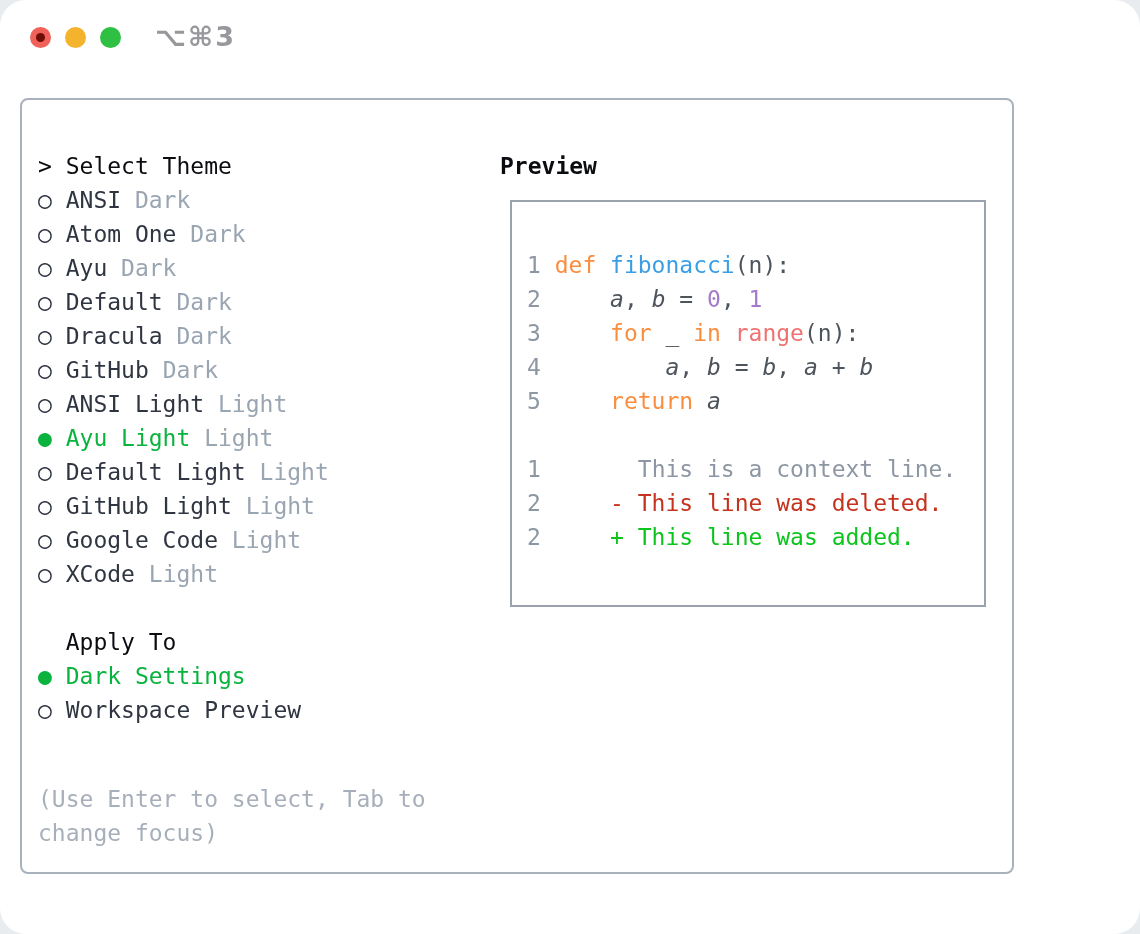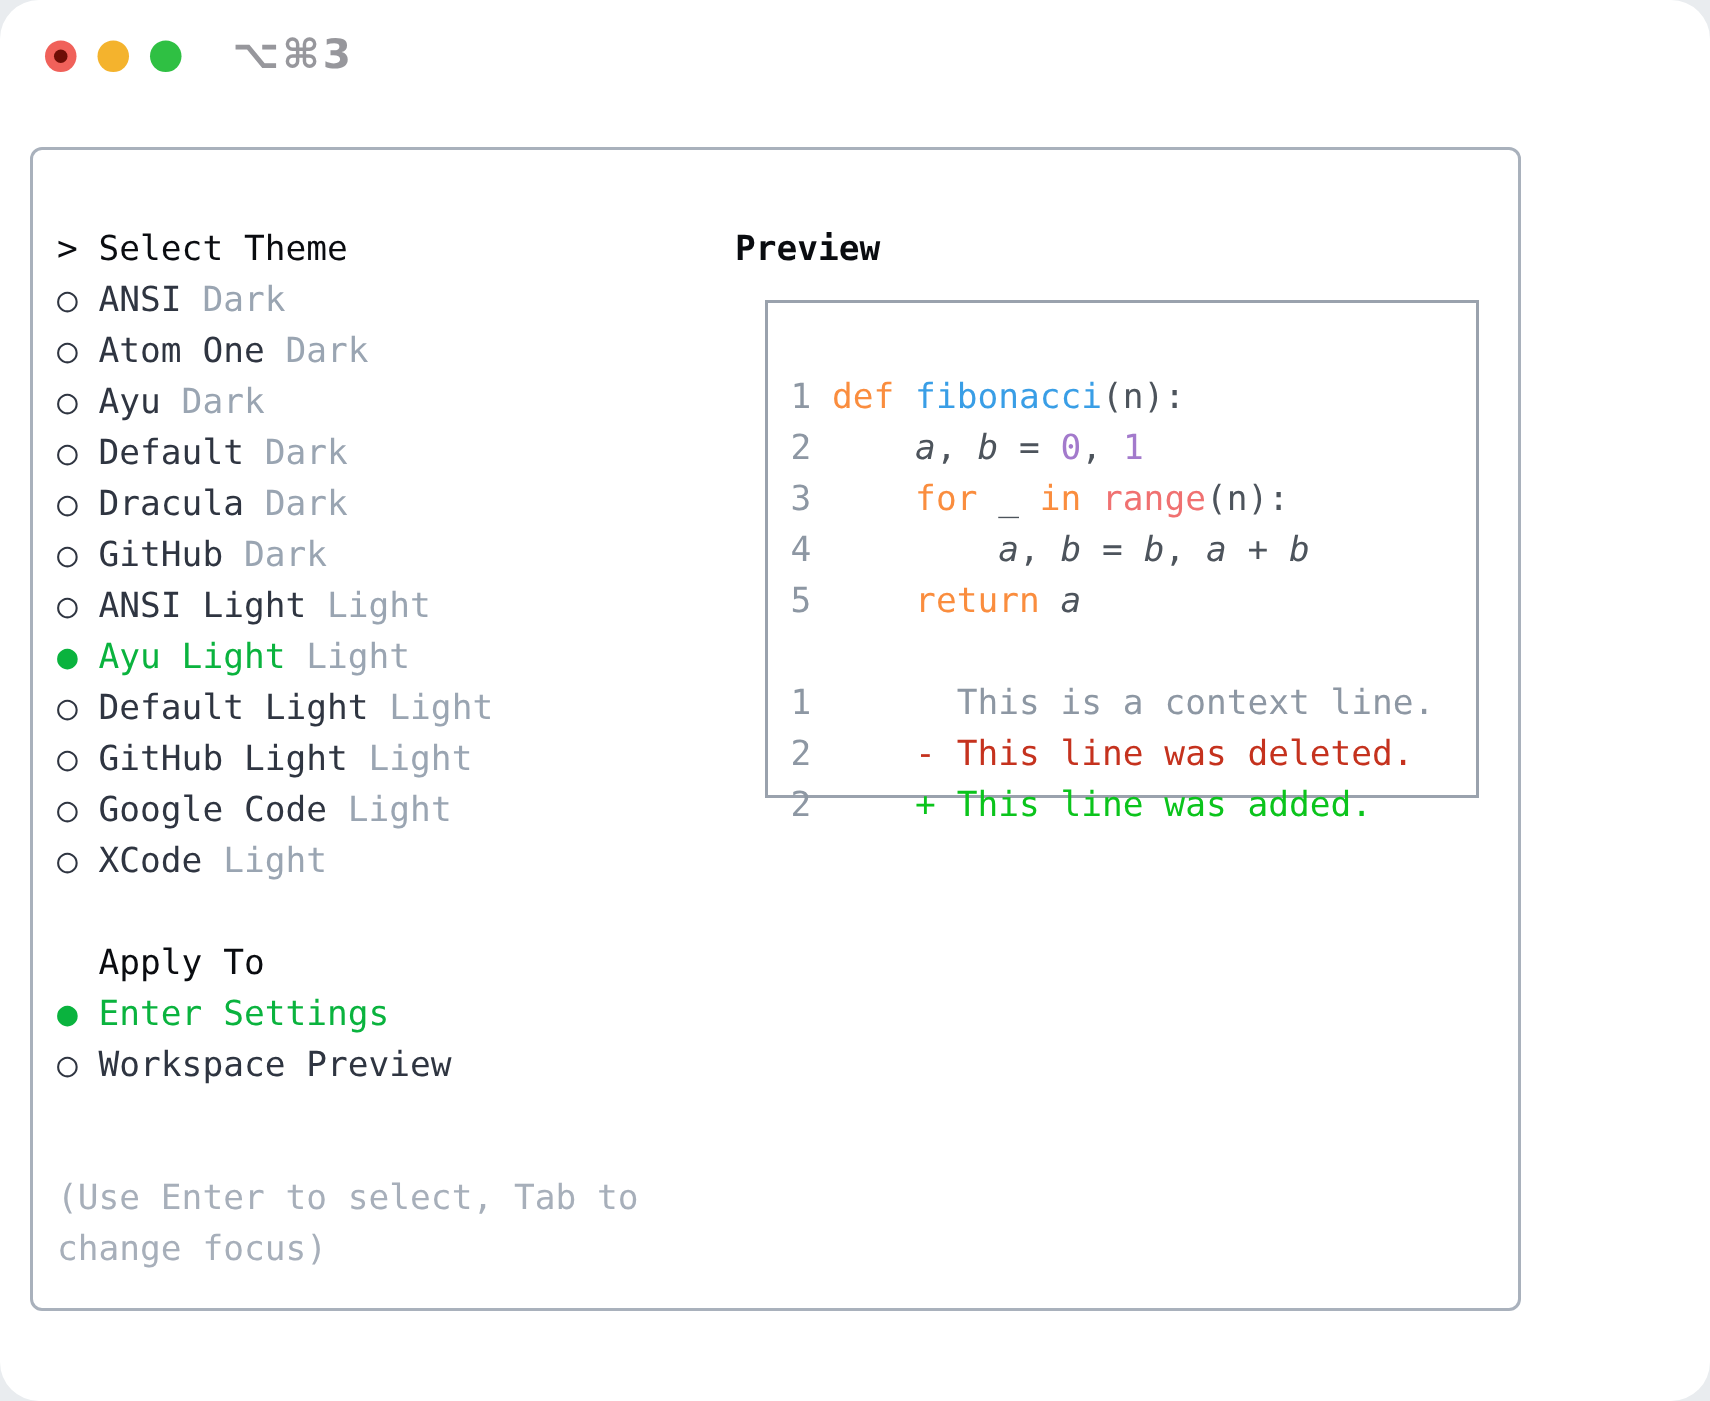--- a/index.html
+++ b/index.html
@@ -20,22 +20,22 @@
          border:2px solid var(--panel_border);border-radius:8px;background:#ffffff;}
   .mono{font:23px/34px "DejaVu Sans Mono",monospace;color:var(--primary);white-space:pre;}
   #theme-list{position:absolute;left:16px;top:49px;}
   #apply-list{position:absolute;left:16px;top:525px;}
   #help-text{position:absolute;left:16px;top:661px;color:var(--help);margin-top:21px;}
   .mk{display:inline-block;width:2ch;white-space:pre;color:var(--primary);}
   .row.hdr,.row.hdr .mk{font-weight:normal;color:var(--header);}
   .row.sel .mk,.row.sel .nm{color:var(--selected);}
   .vr{color:var(--muted);}
   
-  .preview-label{position:absolute;left:468px;top:49px;font-weight:bold;color:var(--header);}
-  .preview-box{position:absolute;left:488px;top:100px;width:476px;height:332px;box-sizing:border-box;
+  .preview-label{position:absolute;left:478px;top:49px;font-weight:bold;color:var(--header);}
+  .preview-box{position:absolute;left:488px;top:100px;width:476px;height:407px;box-sizing:border-box;
                border:2px solid var(--preview_border);background:#ffffff;}
   #preview-lines{padding:46px 6px 0 15px;font:23px/34px "DejaVu Sans Mono",monospace;white-space:pre;}
   .ln{display:inline-block;width:2ch;white-space:pre;color:var(--lineno);}
   .s-kw{color:var(--kw);}
   .s-fn{color:var(--fn);}
   .s-numlit{color:var(--numlit);}
   .s-bi{color:var(--bi);}
   .s-tx{color:var(--tx);}
   .s-v{color:var(--tx);font-style:italic;}
   .s-ctx{color:var(--ctx);}
@@ -50,21 +50,21 @@
     <span class="light l-red">
         <span class="dot"></span>
       </span>
     <span class="light l-yellow"></span>
     <span class="light l-green"></span>
     <span class="win-title">⌥⌘3</span>
   </div>
 
   <div class="panel">
     <div id="theme-list" class="mono"><div class="row hdr"><span class="mk">&gt;</span><span class="nm">Select Theme</span></div><div class="row"><span class="mk">○</span><span class="nm">ANSI</span><span class="vr"> Dark</span></div><div class="row"><span class="mk">○</span><span class="nm">Atom One</span><span class="vr"> Dark</span></div><div class="row"><span class="mk">○</span><span class="nm">Ayu</span><span class="vr"> Dark</span></div><div class="row"><span class="mk">○</span><span class="nm">Default</span><span class="vr"> Dark</span></div><div class="row"><span class="mk">○</span><span class="nm">Dracula</span><span class="vr"> Dark</span></div><div class="row"><span class="mk">○</span><span class="nm">GitHub</span><span class="vr"> Dark</span></div><div class="row"><span class="mk">○</span><span class="nm">ANSI Light</span><span class="vr"> Light</span></div><div class="row sel"><span class="mk">●</span><span class="nm">Ayu Light</span><span class="vr"> Light</span></div><div class="row"><span class="mk">○</span><span class="nm">Default Light</span><span class="vr"> Light</span></div><div class="row"><span class="mk">○</span><span class="nm">GitHub Light</span><span class="vr"> Light</span></div><div class="row"><span class="mk">○</span><span class="nm">Google Code</span><span class="vr"> Light</span></div><div class="row"><span class="mk">○</span><span class="nm">XCode</span><span class="vr"> Light</span></div></div>
-    <div id="apply-list" class="mono"><div class="row hdr"><span class="mk"> </span><span class="nm">Apply To</span></div><div class="row sel"><span class="mk">●</span><span class="nm">Enter Settings</span></div><div class="row"><span class="mk">○</span><span class="nm">Workspace Preview</span></div></div>
+    <div id="apply-list" class="mono"><div class="row hdr"><span class="mk"> </span><span class="nm">Apply To</span></div><div class="row sel"><span class="mk">●</span><span class="nm">Dark Settings</span></div><div class="row"><span class="mk">○</span><span class="nm">Workspace Preview</span></div></div>
     <div id="help-text" class="mono"><div class="row">(Use Enter to select, Tab to</div><div class="row">change focus)</div></div>
 
     <div class="preview-label mono">Preview</div>
     <div class="preview-box">
       <div id="preview-lines"><div class="row"><span class="ln">1</span><span class="s-kw">def </span><span class="s-fn">fibonacci</span><span class="s-tx">(n):</span></div><div class="row"><span class="ln">2</span><span class="s-tx">    </span><span class="s-v">a</span><span class="s-tx">, </span><span class="s-v">b</span><span class="s-tx"> = </span><span class="s-numlit">0</span><span class="s-tx">, </span><span class="s-numlit">1</span></div><div class="row"><span class="ln">3</span><span class="s-tx">    </span><span class="s-kw">for </span><span class="s-tx">_ </span><span class="s-kw">in </span><span class="s-bi">range</span><span class="s-tx">(n):</span></div><div class="row"><span class="ln">4</span><span class="s-tx">        </span><span class="s-v">a</span><span class="s-tx">, </span><span class="s-v">b</span><span class="s-tx"> = </span><span class="s-v">b</span><span class="s-tx">, </span><span class="s-v">a</span><span class="s-tx"> + </span><span class="s-v">b</span></div><div class="row"><span class="ln">5</span><span class="s-tx">    </span><span class="s-kw">return </span><span class="s-v">a</span></div><div class="row"><span class="ln">&nbsp;</span></div><div class="row"><span class="ln">1</span><span class="s-tx">      </span><span class="s-ctx">This is a context line.</span></div><div class="row"><span class="ln">2</span><span class="s-tx">    </span><span class="s-del">- This line was deleted.</span></div><div class="row"><span class="ln">2</span><span class="s-tx">    </span><span class="s-add">+ This line was added.</span></div></div>
     </div>
   </div>
 </div>
 
 </body></html>

